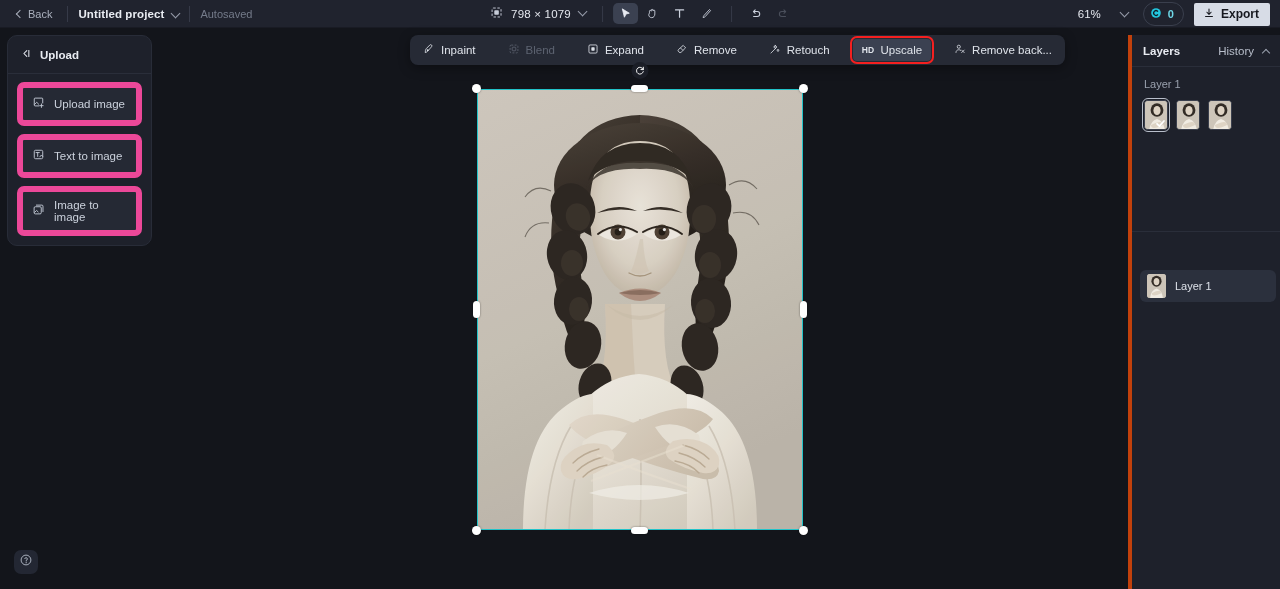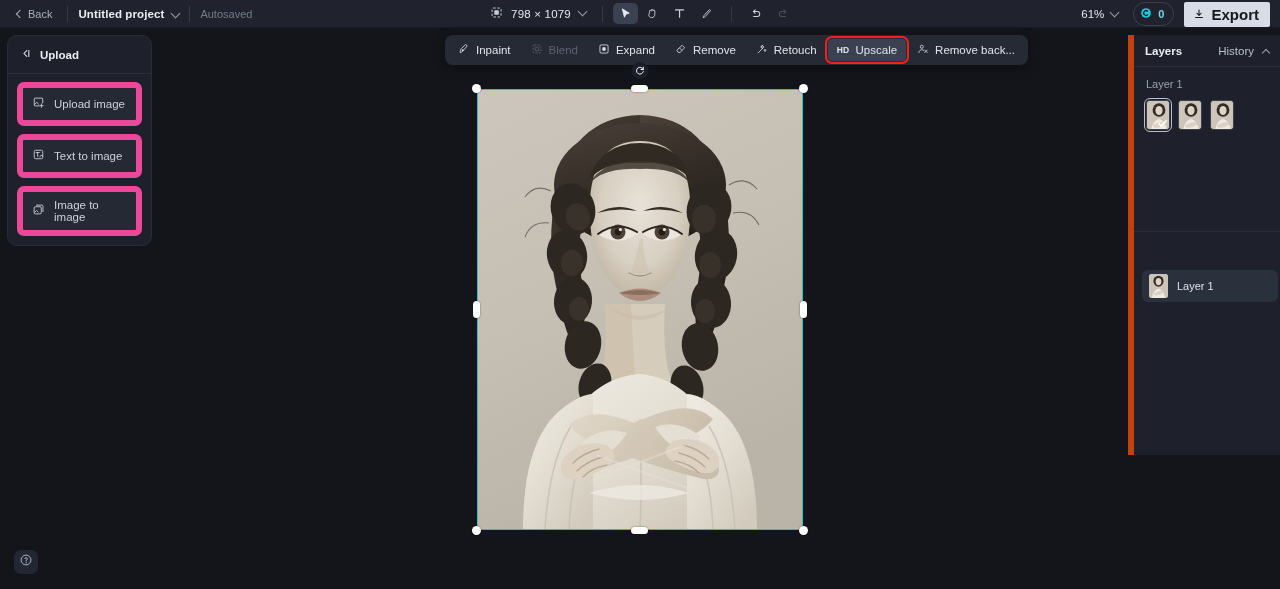--- a/index.html
+++ b/index.html
@@ -47,32 +47,32 @@
     width: 25px; height: 21px; border-radius: 5px;
     display:flex; align-items:center; justify-content:center; cursor:pointer;
   }
   .tool-btn.active { background: #3b4151; }
   .tool-btn.disabled { opacity: .38; cursor: default; }
 
   .tb-right {
     position: absolute; right: 10px; top: 0; height: 28px;
     display: flex; align-items: center; gap: 10px;
   }
-  .zoom-ctl { display:flex; align-items:center; gap:7px; padding:3px 5px; border-radius:5px; cursor:pointer; }
+  .zoom-ctl { display:flex; align-items:center; gap:20px; padding:3px 5px; border-radius:5px; cursor:pointer; }
   .zoom-text { color:#e4e7ee; font-size:11.5px; }
   .credits {
     display:flex; align-items:center; gap:6px;
     border:1px solid #3a3f4d; border-radius: 999px;
     padding: 2px 9px 2px 6px; cursor:pointer;
   }
   .credit-num { color:#6fd8e8; font-size:11px; font-weight:600; }
   .export-btn {
     display:flex; align-items:center; gap:6px;
     background:#d7dce6; color:#16181f;
-    font-size:15px; font-weight:700;
+    font-size:12px; font-weight:700;
     padding: 4px 11px 4px 9px; border-radius:2px; cursor:pointer;
   }
 
   
   .left-panel {
     position:absolute; left:7px; top:35px; width:145px;
     background:#1e212b; border:1px solid #282c38; border-radius:10px;
     padding: 0 0 9px 0;
   }
   .lp-header {
@@ -85,23 +85,23 @@
   .lp-body { padding: 8px 9px 0 9px; display:flex; flex-direction:column; gap:8px; }
   .lp-item {
     display:flex; align-items:center; gap:9px;
     background:#252934; border:6px solid #ec4899; border-radius:7px;
     padding: 7px 9px; cursor:pointer;
   }
   .lp-item-label { color:#cbd1dc; font-size:11.5px; }
 
   
   .float-toolbar {
-    position:absolute; left:445px; top:35px;
+    position:absolute; left:410px; top:35px;
     background:#262a35; border-radius:8px;
-    display:flex; align-items:center; padding: 3px 4px; gap: 2px;
+    display:flex; align-items:center; padding: 3px 4px; gap: 14px;
     box-shadow: 0 3px 12px rgba(0,0,0,.35);
   }
   .ft-btn {
     display:flex; align-items:center; gap:6px;
     padding: 5px 9px; border-radius:6px; cursor:pointer;
     color:#dfe3ea; font-size:11.5px; white-space:nowrap;
   }
   .ft-btn.disabled { color:#5d6371; cursor:default; }
   .ft-btn.active { background:#3b4151; }
   .ft-btn.highlight { outline: 2px solid #f42020; outline-offset: 1px; border-radius: 4px; }
@@ -120,22 +120,22 @@
   .h-edge-v { width:7px; height:17px; border-radius:4px; }
   .rotate-badge {
     position:absolute; left:50%; transform:translateX(-50%); top:-27px;
     width:17px; height:17px; border-radius:50%;
     background:#1b1e27; display:flex; align-items:center; justify-content:center;
     cursor:pointer;
   }
 
   
   .right-panel {
-    position:absolute; right:0; top:35px; width:152px; height:420px;
-    background:#1e212b; border-left:6px solid #c2410c;
+    position:absolute; right:0; top:35px; width:152px; height:554px;
+    background:#1e212b; border-left:4px solid #c2410c;
   }
   .rp-header {
     display:flex; align-items:center; justify-content:space-between;
     padding: 10px 11px 9px 11px; border-bottom:1px solid #2a2e3a;
   }
   .rp-title { color:#e9ecf2; font-size:11.5px; font-weight:700; }
   .rp-history { display:flex; align-items:center; gap:9px; color:#b9bfcb; font-size:11.5px; cursor:pointer;margin-left:33px; }
   .caret-up { display:inline-block; width:6px; height:6px; border-left:1.3px solid #9aa1ae; border-top:1.3px solid #9aa1ae; transform: rotate(45deg); position:relative; top:2px; }
   .rp-section { padding: 11px 12px 0 12px; }
   .rp-sub { color:#9aa1ae; font-size:11px; margin-bottom:10px; }

